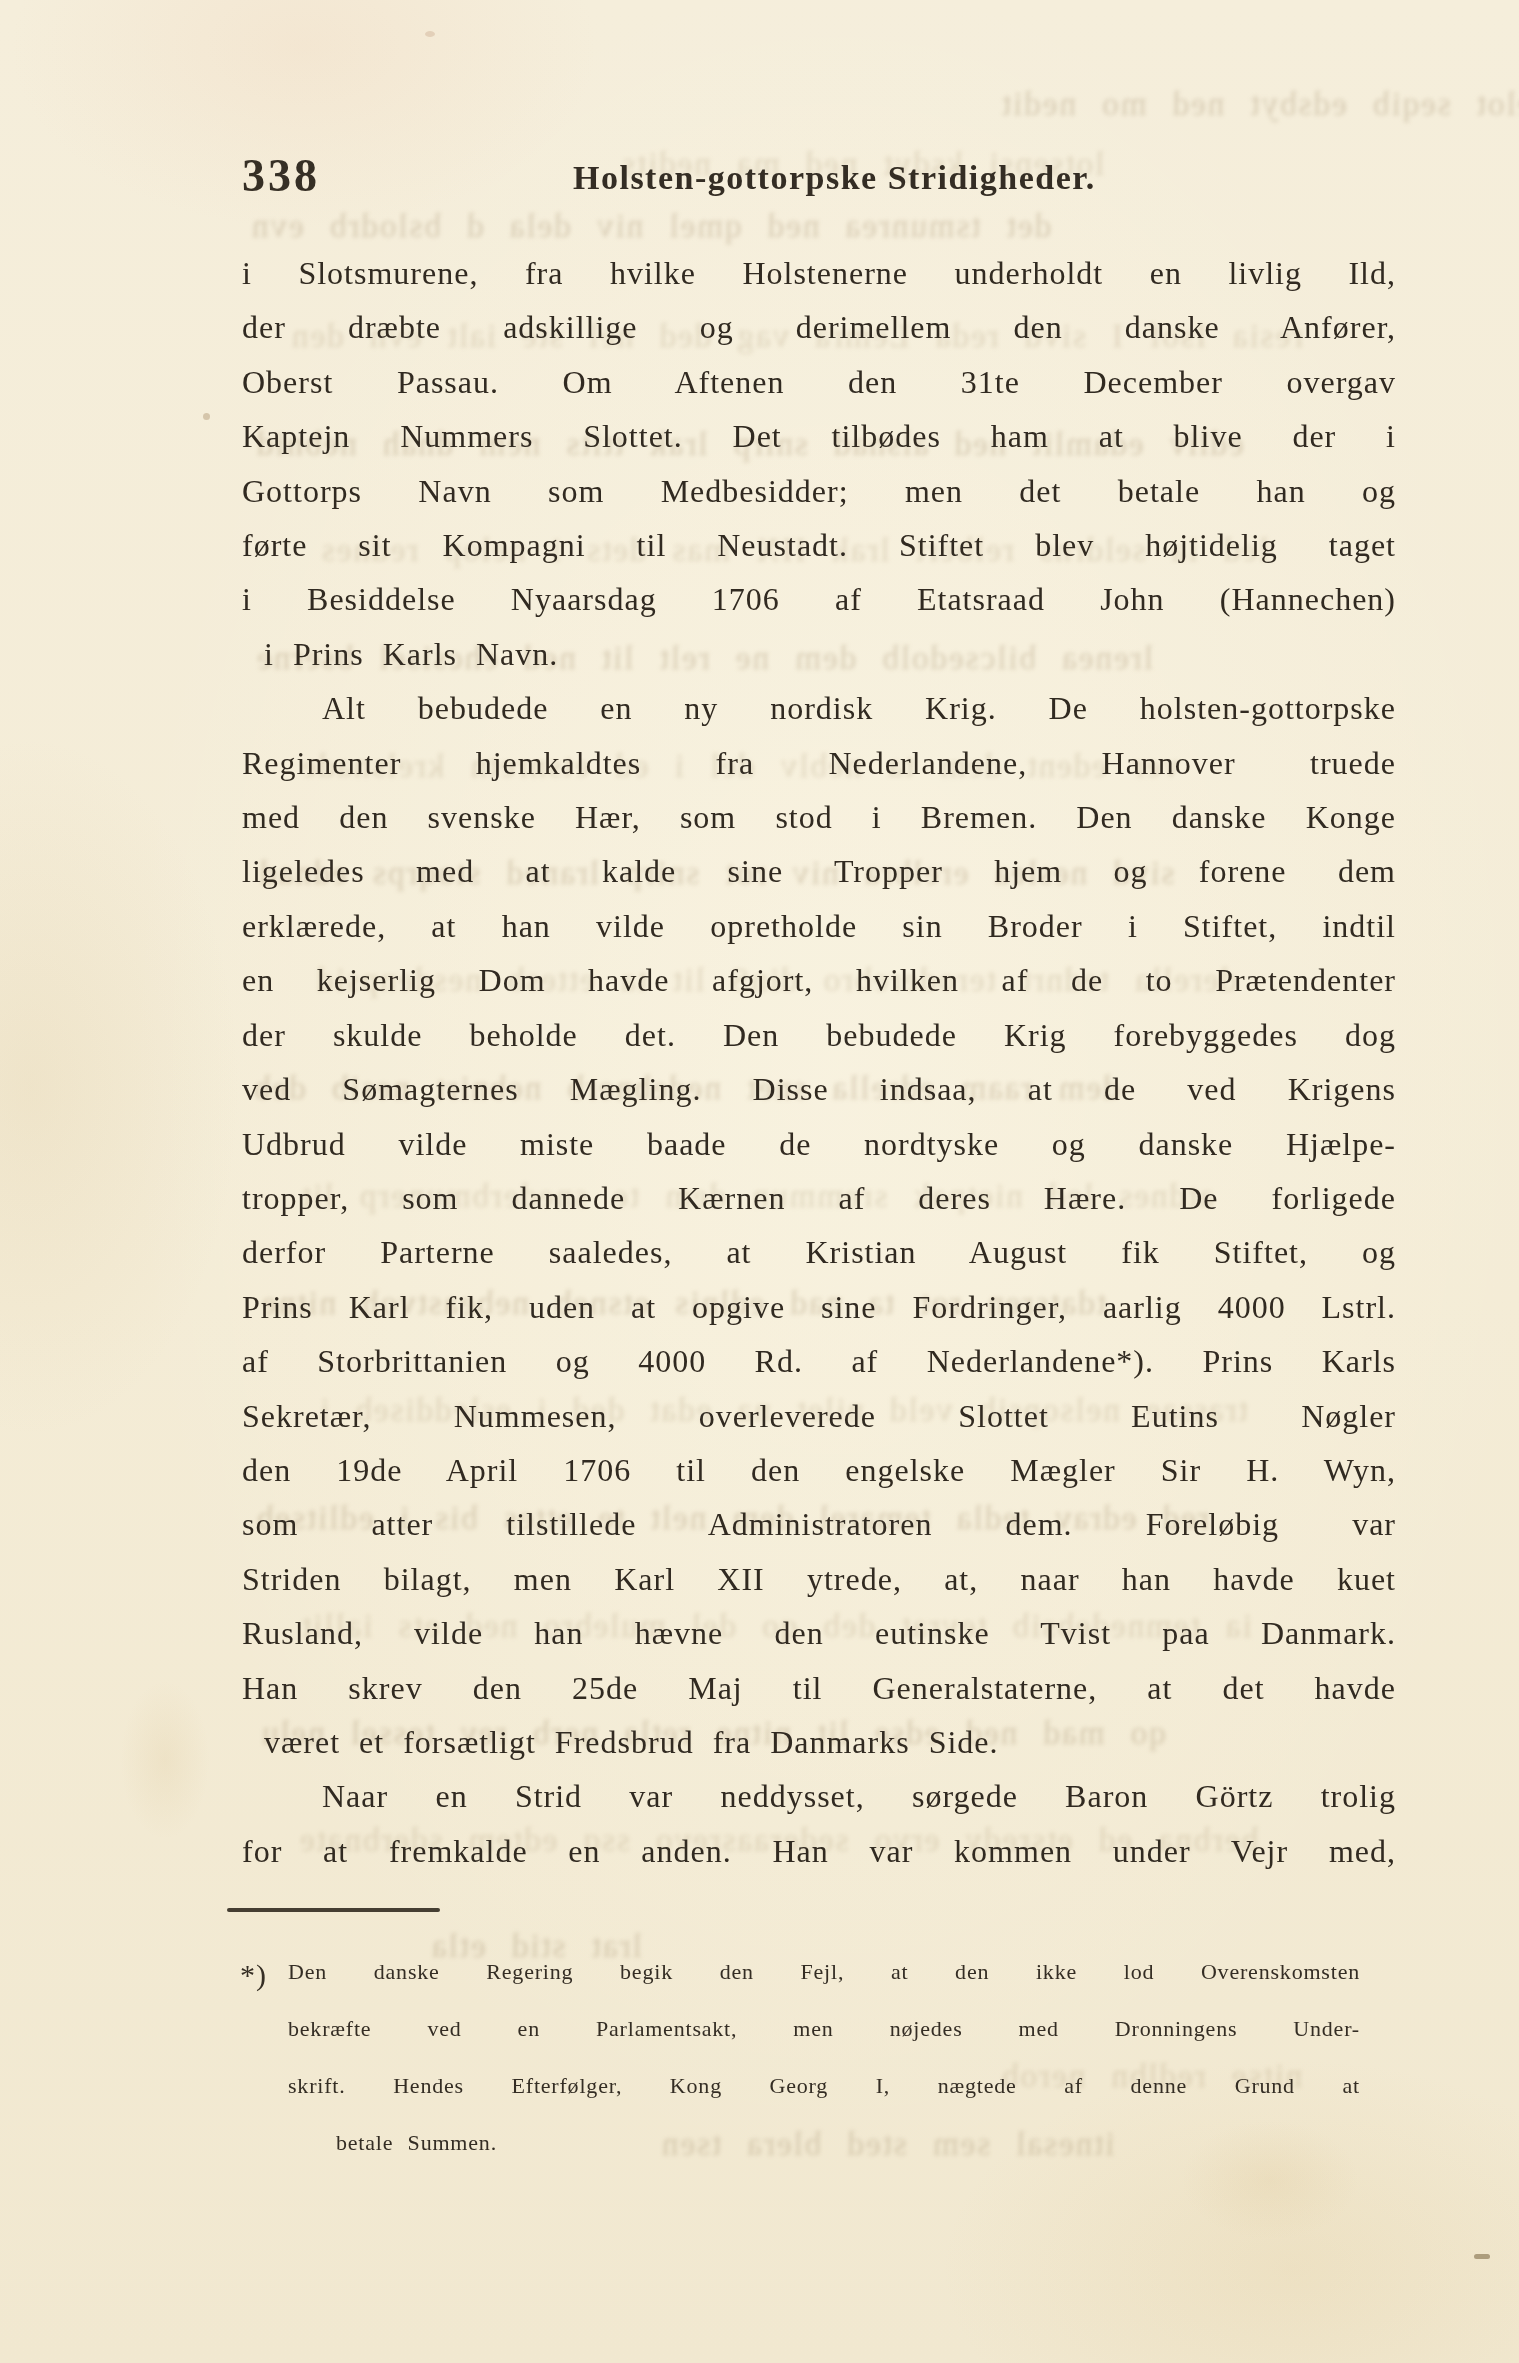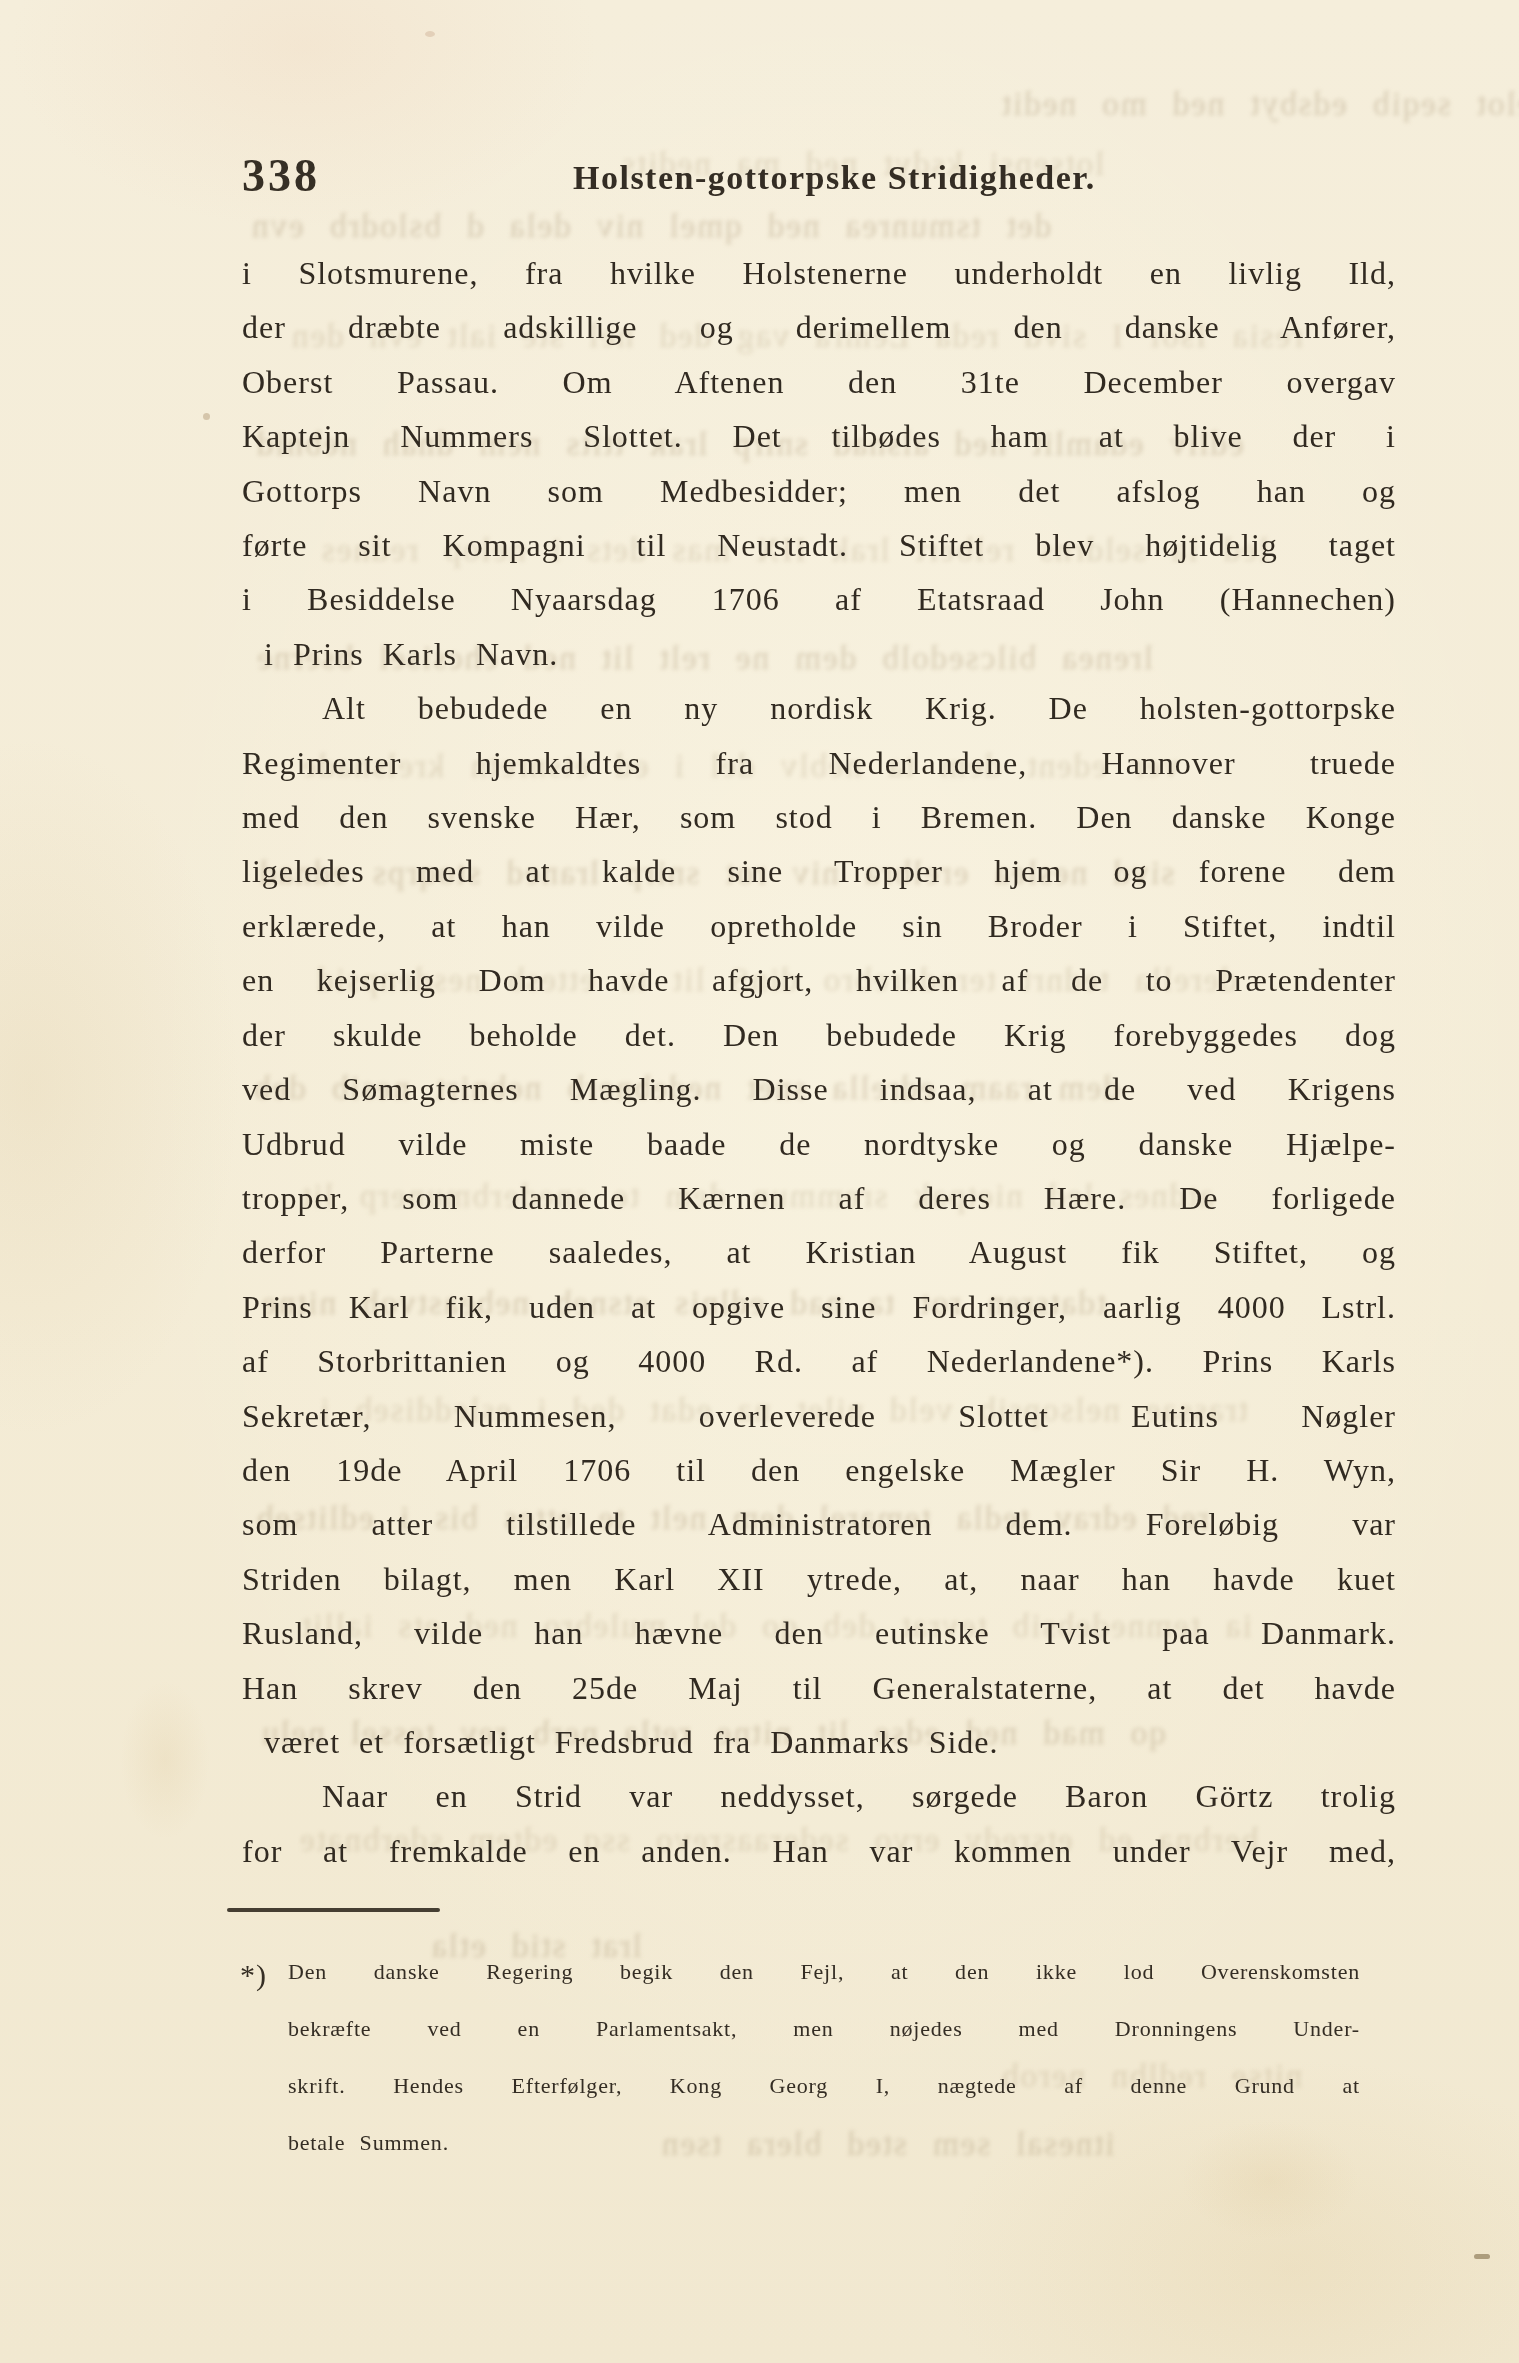--- a/index.html
+++ b/index.html
@@ -61,21 +61,21 @@
   }
   .fnote{
     position:absolute;left:288px;top:1943px;width:1072px;
   }
   .fnote .line{
     font-size:22px;line-height:57px;
     letter-spacing:0.8px;word-spacing:3px;
     text-align:justify;text-align-last:justify;
     white-space:nowrap;color:#342d24;
   }
-  .fnote .line.end{text-align-last:left;word-spacing:8px;}
+  .fnote .line.end{text-align-last:left;word-spacing:8px;margin-left:48px;}
   
   .speck1{position:absolute;left:1474px;top:2254px;width:16px;height:5px;
     background:rgba(118,98,62,0.55);border-radius:3px;}
   .speck2{position:absolute;left:203px;top:413px;width:7px;height:7px;
     background:rgba(156,124,84,0.35);border-radius:50%;}
   .speck3{position:absolute;left:425px;top:31px;width:10px;height:6px;
     background:rgba(190,150,120,0.30);border-radius:50%;}
   .stain1{position:absolute;left:120px;top:1680px;width:90px;height:160px;
     background:radial-gradient(ellipse,rgba(202,168,104,0.12),transparent 70%);}
   .stain2{position:absolute;left:1180px;top:2120px;width:180px;height:120px;
@@ -117,21 +117,21 @@
   <div class="pagenum">338</div>
 
   <div class="runhead">Holsten-gottorpske Stridigheder.</div>
 
   <div class="body">
 
   <div class="line">i Slotsmurene, fra hvilke Holstenerne underholdt en livlig Ild,</div>
       <div class="line">der dræbte adskillige og derimellem den danske Anfører,</div>
       <div class="line">Oberst Passau.  Om Aftenen den 31te December overgav</div>
       <div class="line">Kaptejn Nummers Slottet.  Det tilbødes ham at blive der i</div>
-      <div class="line">Gottorps Navn som Medbesidder; men det afslog han og</div>
+      <div class="line">Gottorps Navn som Medbesidder; men det betale han og</div>
       <div class="line">førte sit Kompagni til Neustadt.  Stiftet blev højtidelig taget</div>
       <div class="line">i Besiddelse Nyaarsdag 1706 af Etatsraad John (Hannechen)</div>
       <div class="line end">i Prins Karls Navn.</div>
       <div class="line indent">Alt bebudede en ny nordisk Krig.  De holsten-gottorpske</div>
       <div class="line">Regimenter hjemkaldtes fra Nederlandene, Hannover truede</div>
       <div class="line">med den svenske Hær, som stod i Bremen.  Den danske Konge</div>
       <div class="line">ligeledes med at kalde sine Tropper hjem og forene dem</div>
       <div class="line">erklærede, at han vilde opretholde sin Broder i Stiftet, indtil</div>
       <div class="line">en kejserlig Dom havde afgjort, hvilken af de to Prætendenter</div>
       <div class="line">der skulde beholde det.  Den bebudede Krig forebyggedes dog</div>

